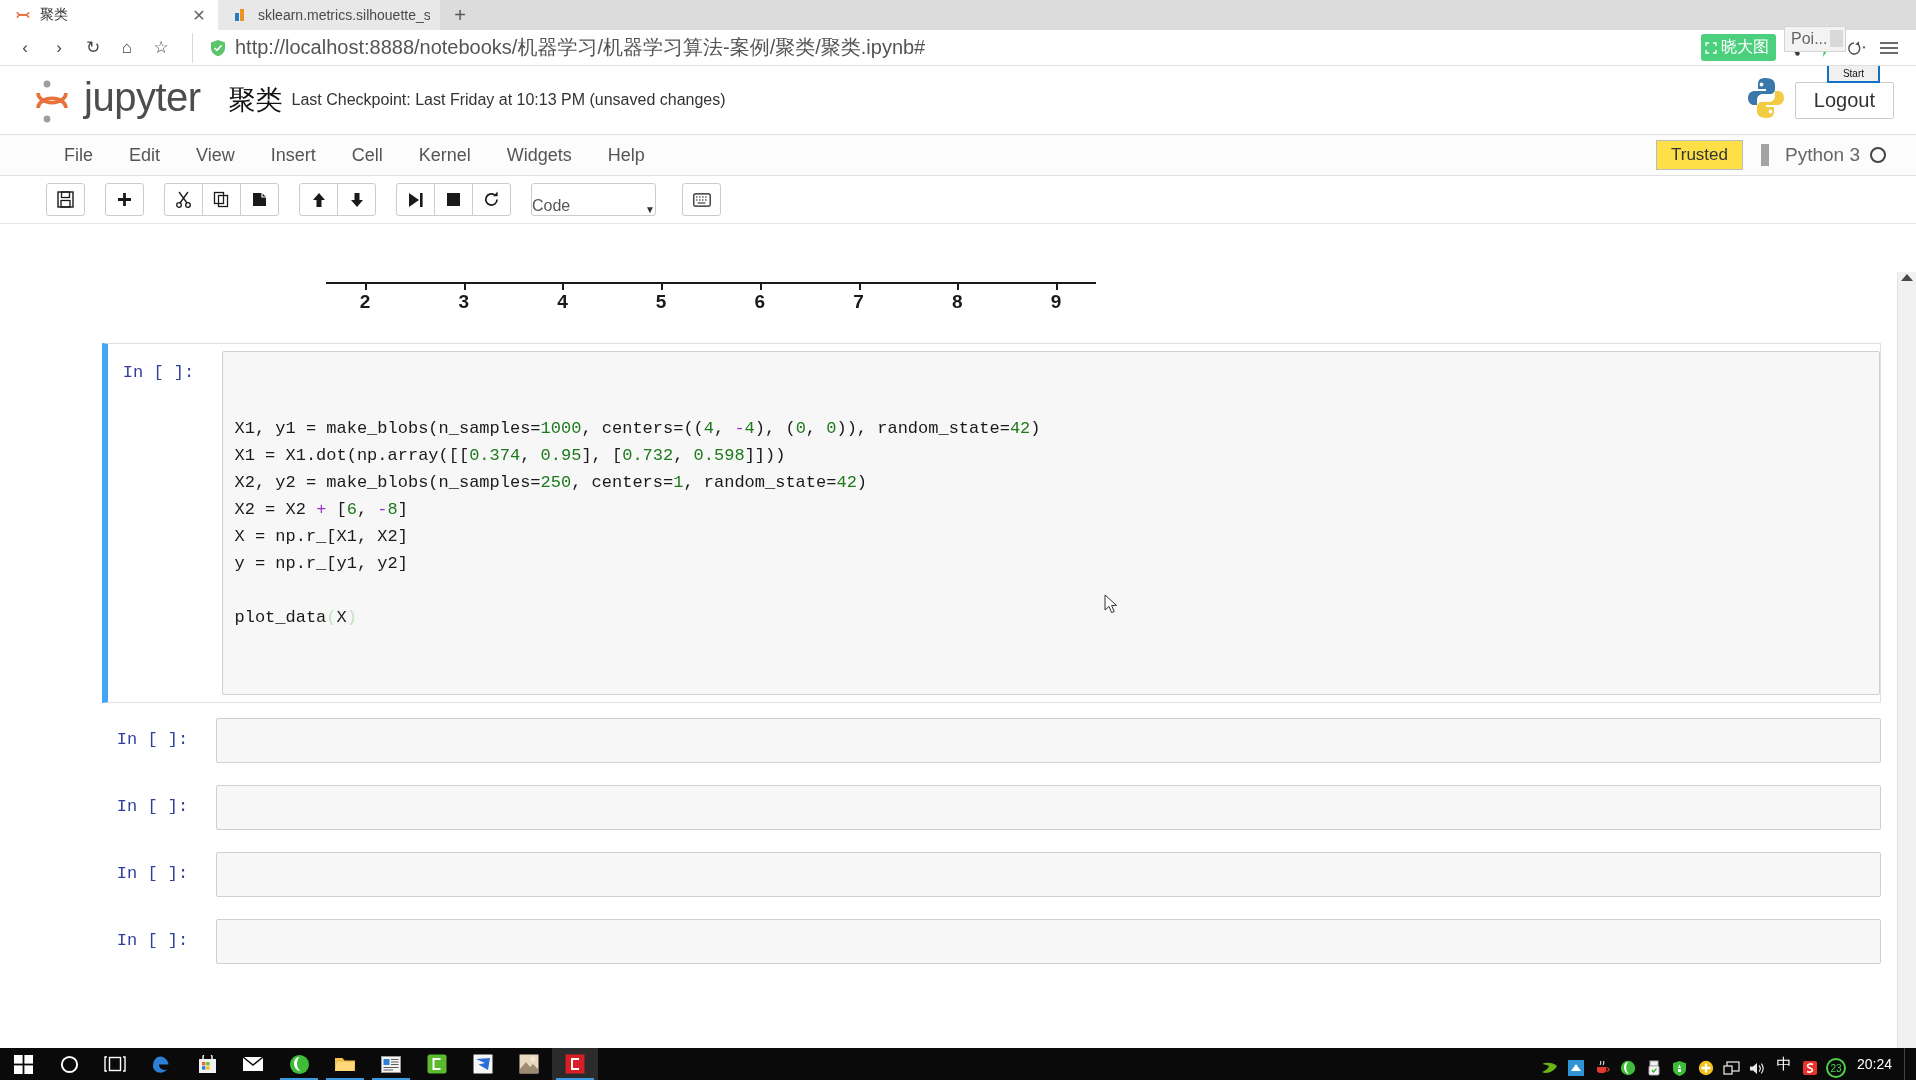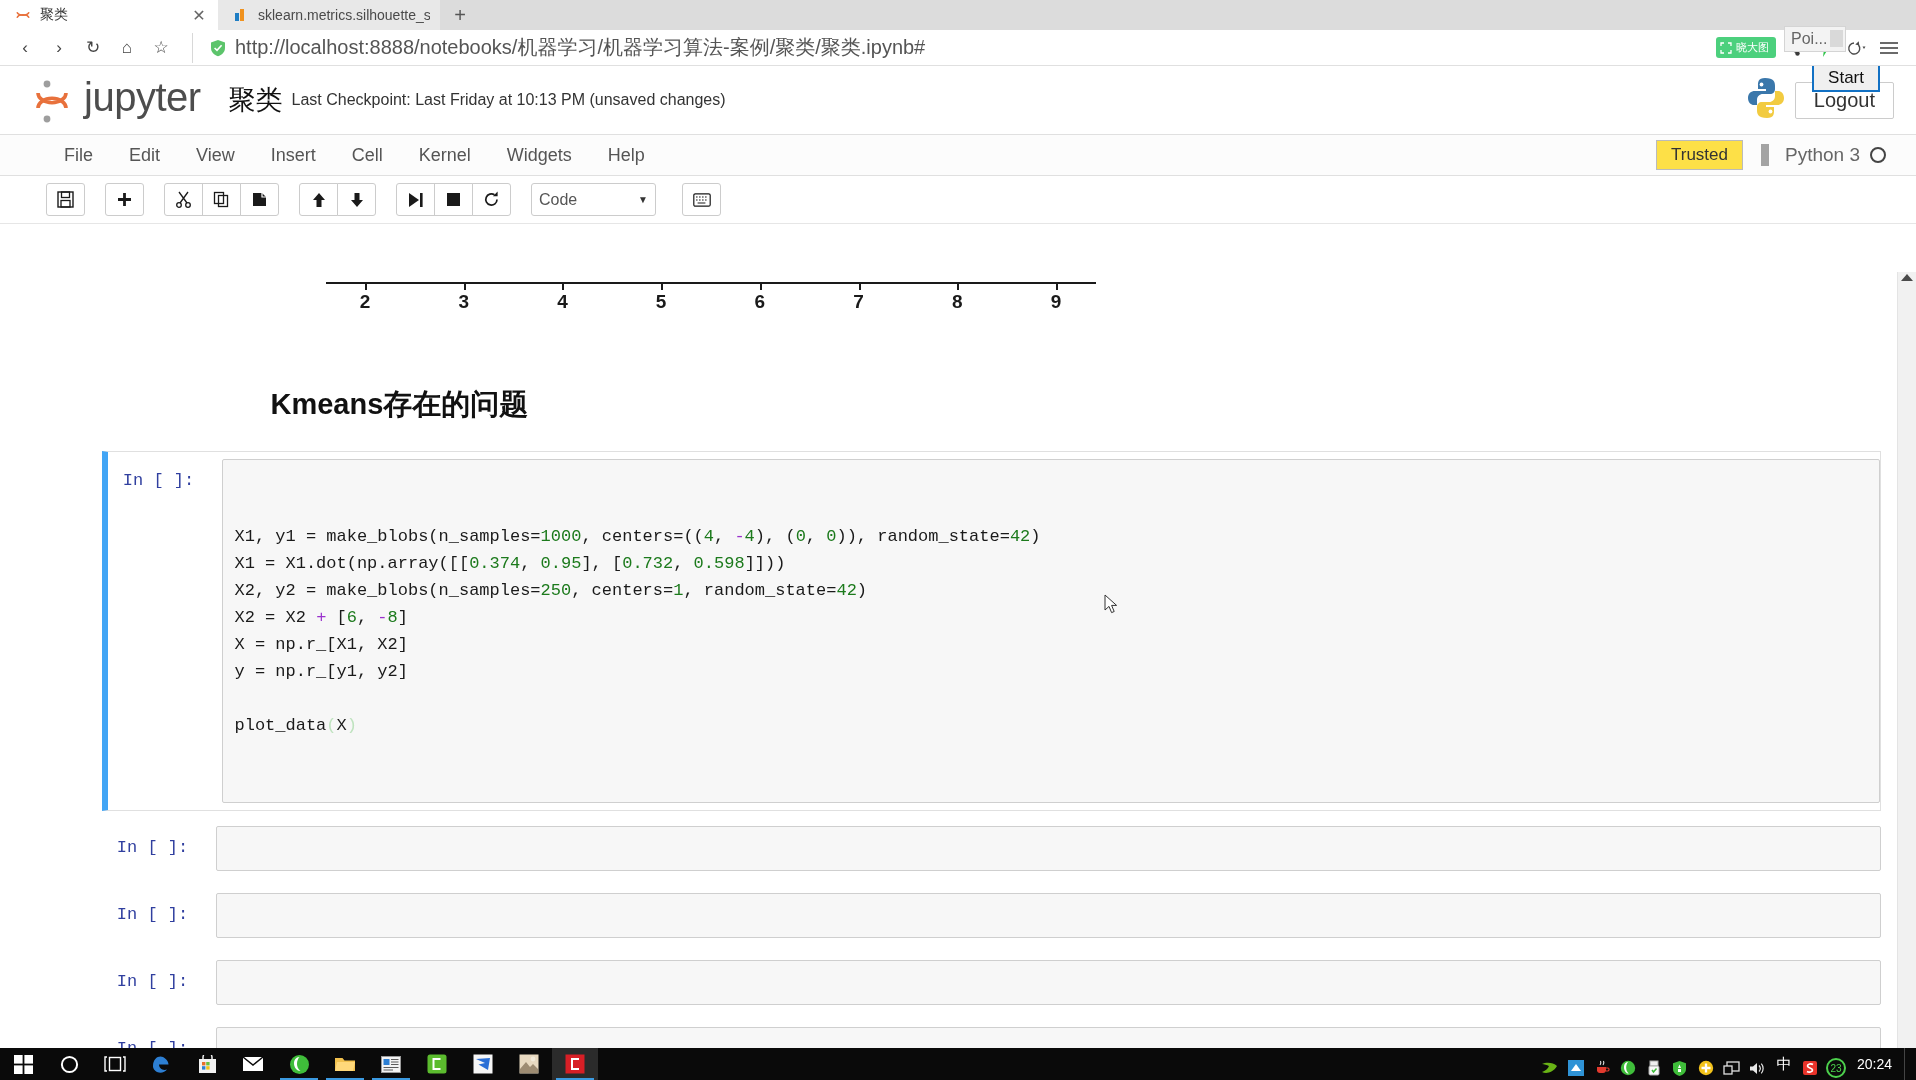--- a/index.html
+++ b/index.html
@@ -49,21 +49,21 @@
     flex: 1; height: 30px; display: flex; align-items: center;
     margin: 0 6px 0 14px; border-left: 1px solid #d8d8d8; padding-left: 16px;
   }
   .shield {
     width: 17px; height: 19px; margin-right: 9px; flex: 0 0 17px;
     display: flex; align-items: center; justify-content: center;
   }
   .url { font-size: 20px; color: #555; white-space: nowrap; }
   .nav-right { display: flex; align-items: center; gap: 2px; padding-right: 4px; position: relative; }
   .greenbadge {
-    background: #4cd07d; color: #fff; font-size: 11px;
+    background: #4cd07d; color: #fff; font-size: 16px;
     padding: 3px 7px 3px 4px; border-radius: 3px;
     display: flex; align-items: center; gap: 4px; white-space: nowrap;
   }
   .icobtn {
     width: 30px; height: 28px; display: flex; align-items: center;
     justify-content: center; color: #444; cursor: pointer;
   }
   .poi-popup {
     position: absolute; right: 62px; top: -8px;
     background: #f3f3f3; border: 1px solid #d4d4d4;
@@ -83,21 +83,21 @@
   .nbname { font-size: 27px; color: #111; margin-left: 28px; font-weight: 400; }
   .ckpt { font-size: 16px; color: #333; margin-left: 9px; }
   .jp-header-right { margin-left: auto; display: flex; align-items: center; gap: 6px; position: relative; }
   .logout-btn {
     border: 1px solid #ccc; background: #fff; color: #333;
     font-size: 20px; padding: 6px 18px; cursor: pointer; border-radius: 2px;
   }
   .start-tip {
     position: absolute; right: 14px; top: -11px;
     background: #f0f0f0; border: 2px solid #1271c4;
-    font-size: 17px; color: #111; padding: 2px 14px; white-space: nowrap;
+    font-size: 10px; color: #111; padding: 2px 14px; white-space: nowrap;
   }
 
   .jp-menubar {
     height: 42px; border-top: 1px solid #e0e0e0; border-bottom: 1px solid #e0e0e0;
     background: #fcfcfc; display: flex; align-items: center; padding-left: 46px;
   }
   .menu-item {
     font-size: 18px; color: #555; padding: 9px 18px; cursor: pointer;
   }
   .menubar-right { margin-left: auto; display: flex; align-items: center; padding-right: 30px; gap: 18px; }
@@ -117,22 +117,22 @@
   .tb-btn {
     width: 39px; height: 33px; border: 1px solid #ccc; background: #fff;
     display: flex; align-items: center; justify-content: center;
     cursor: pointer; margin-left: -1px; color: #1a1a1a;
   }
   .tb-group .tb-btn:first-child { margin-left: 0; border-radius: 3px 0 0 3px; }
   .tb-group .tb-btn:last-child { border-radius: 0 3px 3px 0; }
   .tb-group.single .tb-btn { border-radius: 3px; }
   .celltype {
     width: 125px; height: 33px; border: 1px solid #ccc; background: #fff;
-    display: flex; align-items: center; justify-content: space-between;
-    padding: 0 7px; font-size: 16px; color: #555; cursor: pointer;
+    display: flex; align-items: flex-end; justify-content: space-between;
+    padding: 0 0; font-size: 16px; color: #555; cursor: pointer;
     border-radius: 3px; margin-right: 26px;
   }
   .celltype .caret { font-size: 10px; color: #333; }
 
   
   .nb-scroll {
     position: absolute; left: 0; right: 0; top: 206px; bottom: 0;
     overflow: hidden; background: #fff;
   }
   .nb-page { width: 1845px; margin: 0 auto; padding: 0 0 0 0; position: relative; }
@@ -447,21 +447,20 @@
               <div class="axis-lbl" style="left: 489.359px;">6</div>
               <div class="axis-tick" style="left: 588.077px;"></div>
               <div class="axis-lbl" style="left: 588.077px;">7</div>
               <div class="axis-tick" style="left: 686.795px;"></div>
               <div class="axis-lbl" style="left: 686.795px;">8</div>
               <div class="axis-tick" style="left: 785.513px;"></div>
               <div class="axis-lbl" style="left: 785.513px;">9</div>
             </div>
         </div>
 
-        <h2 class="md-h2">Kmeans存在的问题</h2>
 
         <div class="cell selected" style="margin-top:26px;">
           <div class="prompt">In [ ]:</div>
           <div class="input-area">
             <div id="code-lines"><div>X1, y1 = make_blobs(n_samples=<span class="tok-num">1000</span>, centers=((<span class="tok-num">4</span>, <span class="tok-op">-</span><span class="tok-num">4</span>), (<span class="tok-num">0</span>, <span class="tok-num">0</span>)), random_state=<span class="tok-num">42</span>)</div><div>X1 = X1.dot(np.array([[<span class="tok-num">0.374</span>, <span class="tok-num">0.95</span>], [<span class="tok-num">0.732</span>, <span class="tok-num">0.598</span>]]))</div><div>X2, y2 = make_blobs(n_samples=<span class="tok-num">250</span>, centers=<span class="tok-num">1</span>, random_state=<span class="tok-num">42</span>)</div><div>X2 = X2 <span class="tok-op">+</span> [<span class="tok-num">6</span>, <span class="tok-op">-</span><span class="tok-num">8</span>]</div><div>X = np.r_[X1, X2]</div><div>y = np.r_[y1, y2]</div><div>&nbsp;</div><div>plot_data<span class="tok-paren">(</span>X<span class="tok-paren">)</span></div></div>
           </div>
         </div>
 
         <div id="empty-cells">
             <div class="cell empty" style="margin-top: 8px;">

